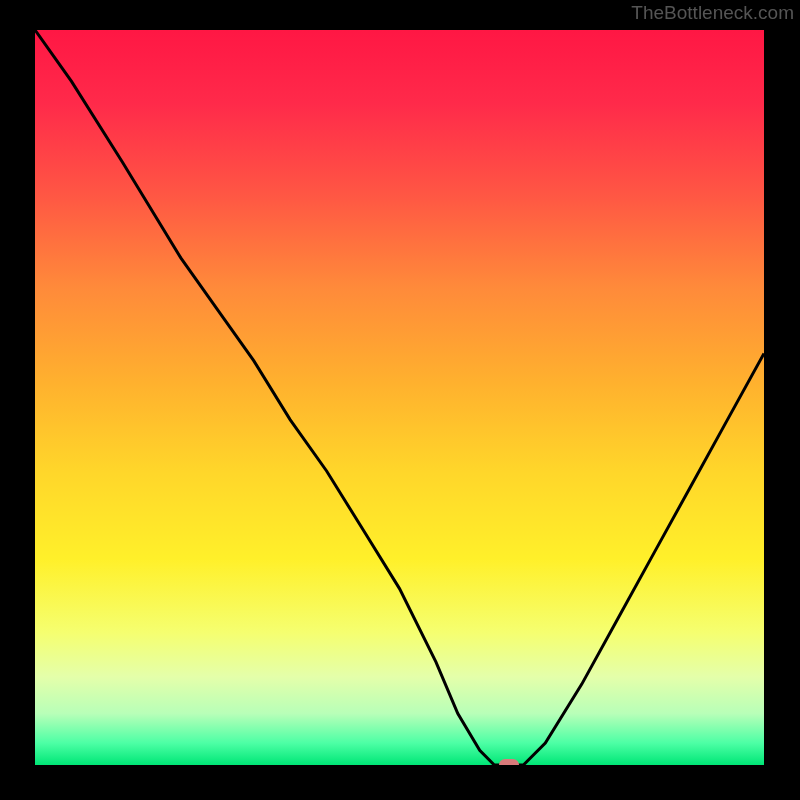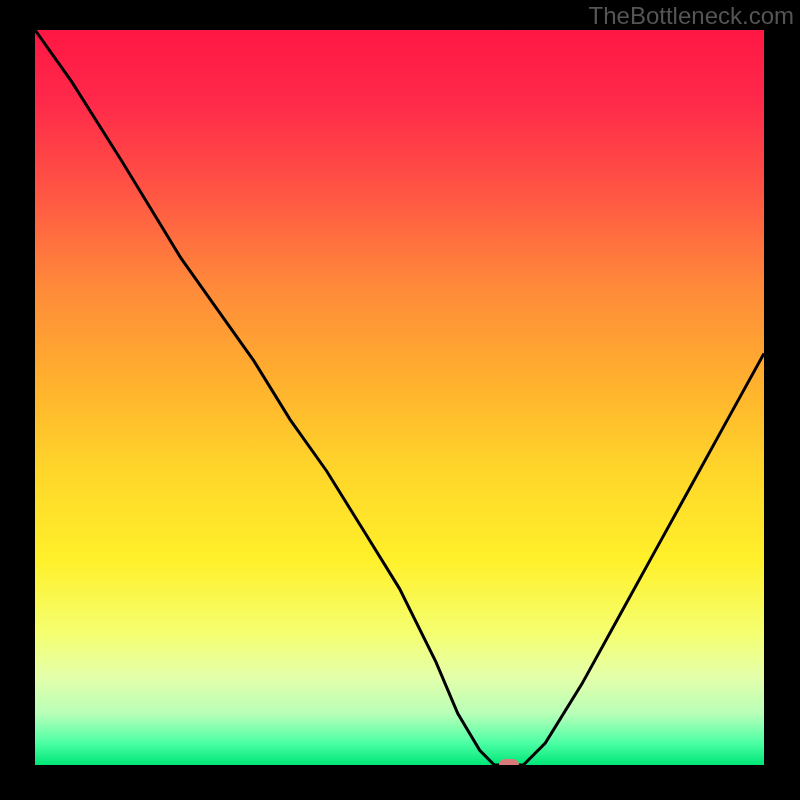--- a/index.html
+++ b/index.html
@@ -9,21 +9,21 @@
     height: 800px;
     background: #000;
     position: relative;
     font-family: Arial, sans-serif;
   }
   .watermark {
     position: absolute;
     top: 2px;
     right: 6px;
     color: #555;
-    font-size: 24px;
+    font-size: 19px;
     font-weight: 500;
     z-index: 10;
   }
   .plot-area {
     position: absolute;
     left: 35px;
     top: 30px;
     width: 729px;
     height: 735px;
     overflow: hidden;

